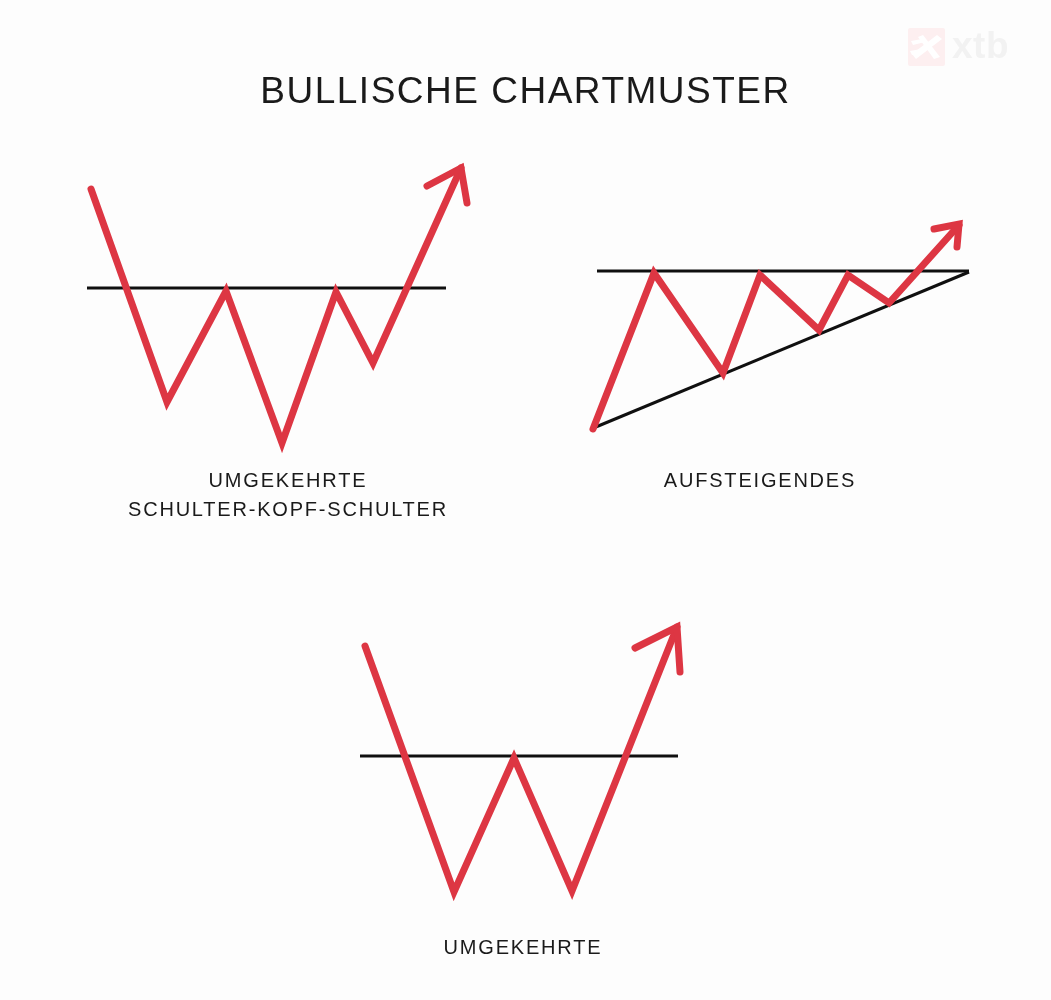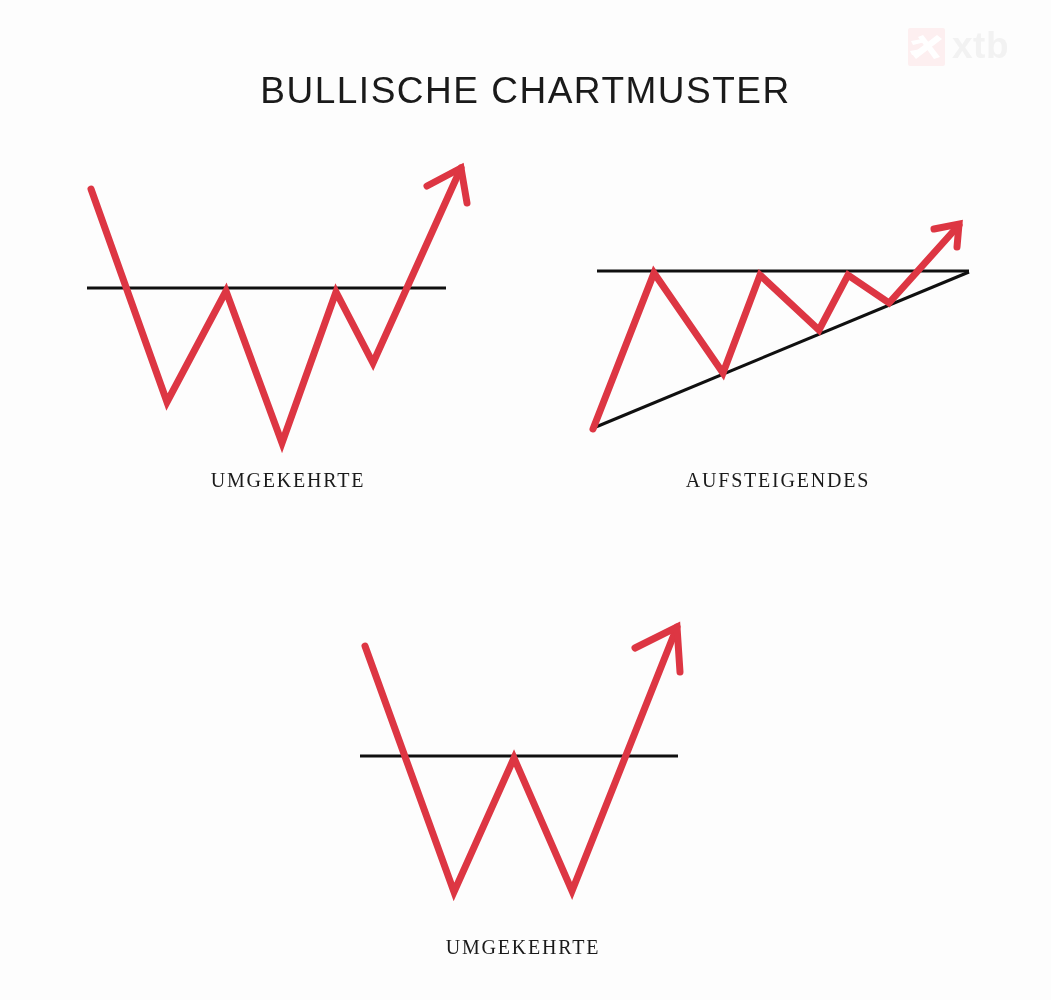--- a/index.html
+++ b/index.html
@@ -46,23 +46,23 @@
   }
   .pattern-label {
     position: absolute;
     text-align: center;
     font-size: 20px;
     font-weight: 400;
     letter-spacing: 1.8px;
     line-height: 29px;
     color: #1a1a1a;
   }
-  .pattern-label span { display: block; font-family: Liberation Serif, serif; }
+  .pattern-label span { display: block; }
   #label-ihs { left: 88px;  top: 466px; width: 400px; }
-  #label-tri { left: 628px; top: 466px; width: 300px; }
+  #label-tri { left: 610px; top: 466px; width: 300px; }
   #label-db  { left: 373px; top: 933px; width: 300px; }
 </style>
 </head>
 <body>
 
 <div class="page-title" style="color: rgb(26, 26, 26);">BULLISCHE CHARTMUSTER</div>
 
 <div class="brand-logo">
   <div class="logo-square">
     <svg viewBox="0 0 37 38" width="37" height="38">
@@ -88,19 +88,20 @@
     <polyline points="934,229 959,224 957,247" fill="none" stroke="#dd3643" stroke-width="7" stroke-linejoin="miter" stroke-linecap="round"></polyline>
   </svg>
 <svg class="pattern-svg" viewBox="345 610 355 300" style="left: 345px; top: 610px; width: 355px; height: 300px;">
     <polyline points="360,756 678,756" fill="none" stroke="#101010" stroke-width="3" stroke-linejoin="miter" stroke-linecap="butt"></polyline>
     <polyline points="365,646 454,892 514,758 572,891 677,627" fill="none" stroke="#dd3643" stroke-width="7" stroke-linejoin="miter" stroke-linecap="round"></polyline>
     <polyline points="635,648 677,627 680,672" fill="none" stroke="#dd3643" stroke-width="7" stroke-linejoin="miter" stroke-linecap="round"></polyline>
   </svg>
 
 <div class="pattern-label" id="label-ihs">
   <span>UMGEKEHRTE</span>
+  <span>SCHULTER-KOPF-SCHULTER</span>
 </div>
 <div class="pattern-label" id="label-tri">
   <span>AUFSTEIGENDES</span>
 </div>
 <div class="pattern-label" id="label-db">
   <span>UMGEKEHRTE</span>
 </div>
 
 </body></html>

